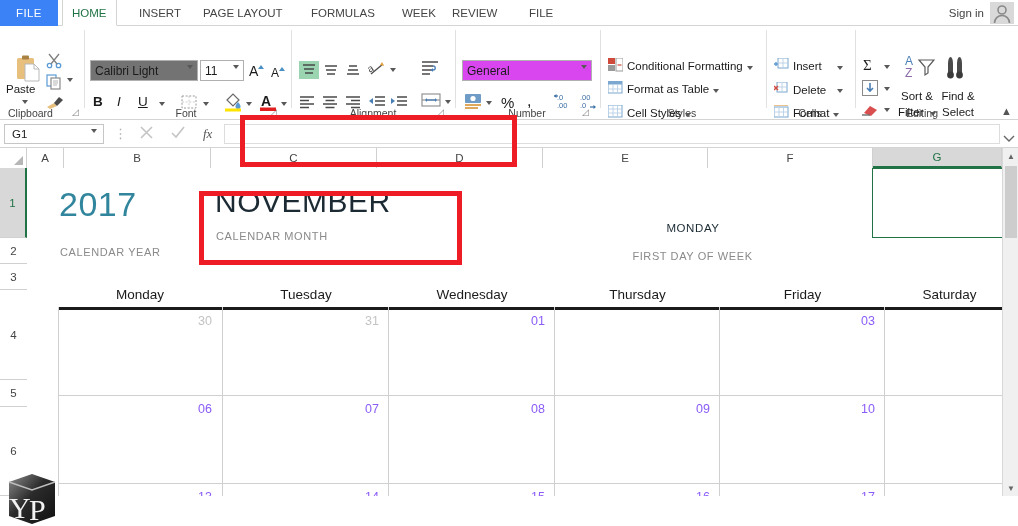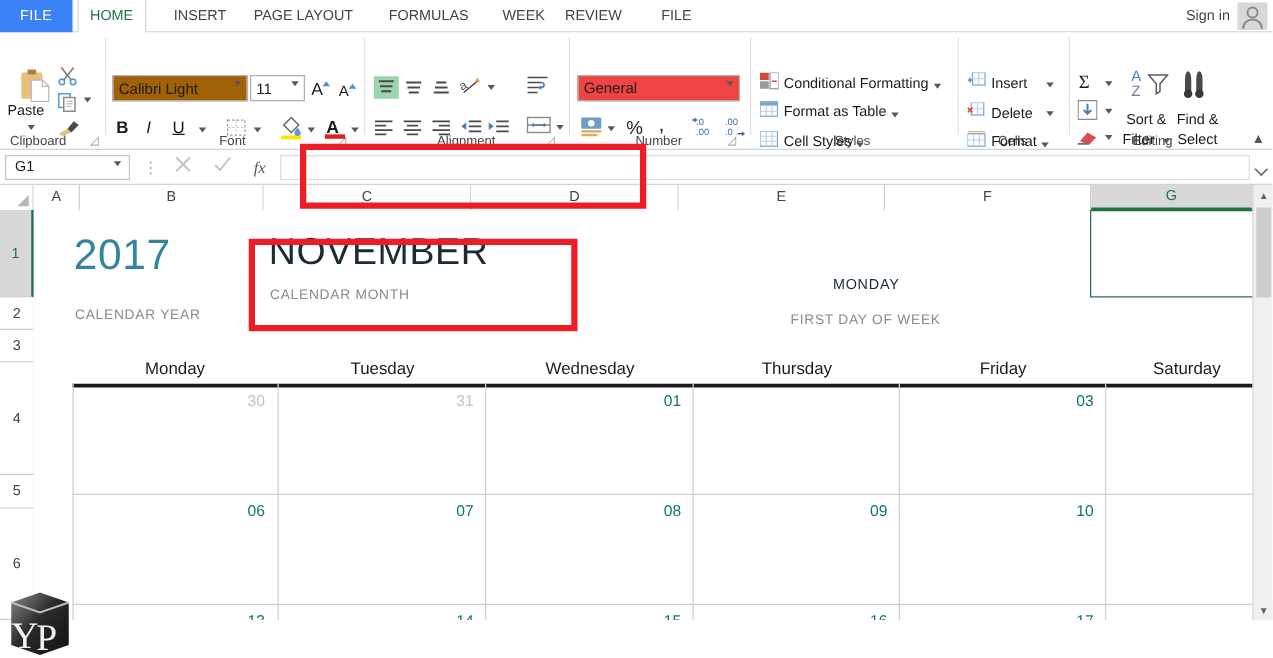--- a/index.html
+++ b/index.html
@@ -66,42 +66,42 @@
 
   
   .paste-clip { position: absolute; left: 14px; top: 28px; width: 26px; height: 26px; }
   .paste-txt { position: absolute; left: 6px; top: 57px; font-size: 11.5px; color: #1b1b1b; }
   .caret { width: 0; height: 0; border-left: 3.5px solid transparent;
            border-right: 3.5px solid transparent; border-top: 4px solid #585858; }
 
   
   .fontbox {
     position: absolute; left: 90px; top: 34px; width: 108px; height: 21px;
-    border: 1px solid #b0b0b0; background: #a16207;
+    border: 1px solid #b0b0b0; background: #737373;
     font-size: 12px; color: #1b1b1b; padding: 2px 4px;
     display: flex; align-items: center;
   }
   .sizebox {
     position: absolute; left: 200px; top: 34px; width: 44px; height: 21px;
     border: 1px solid #b0b0b0; background: #fff;
     font-size: 12px; color: #1b1b1b; padding: 2px 4px;
     display: flex; align-items: center;
   }
   .cbcaret { position: absolute; right: 4px; top: 8px; }
   .styleBtn { position: absolute; font-size: 13.5px; color: #1b1b1b; }
 
   
   .algn-on { background: #9ad4b0; }
 
   
   .numbox {
     position: absolute; left: 462px; top: 34px; width: 130px; height: 21px;
-    border: 1px solid #b0b0b0; background: #ef4444;
+    border: 1px solid #b0b0b0; background: #d946ef;
     font-size: 12px; color: #1b1b1b; padding: 2px 4px;
-    display: flex; align-items: flex-start;
+    display: flex; align-items: center;
   }
 
   .menuitem {
     position: absolute; display: flex; align-items: center; gap: 4px;
     font-size: 11.5px; color: #1b1b1b; white-space: nowrap;
   }
   .collapse-ribbon { position: absolute; right: 6px; bottom: 2px; color:#555; font-size:11px; }
 
   
   .fbar {
@@ -175,21 +175,21 @@
   .cal-caption { position: absolute; font-size: 11px; color: #8a8a8a; letter-spacing: .6px; }
   .cal-month {
     position: absolute; font-size: 30px; color: #1b2a33;
     letter-spacing: .5px; font-weight: 300;
   }
   .cal-fdw { position: absolute; font-size: 11.5px; color: #1b2a33; letter-spacing: .6px; }
   .dayname {
     position: absolute; font-size: 13.5px; color: #1b1b1b; text-align: center;
   }
   .daybar { position: absolute; height: 3px; background: #1b1b1b; }
-  .daynum { position: absolute; font-size: 12.5px; color: #0f766e; text-align: right; }
+  .daynum { position: absolute; font-size: 12.5px; color: #8b5cf6; text-align: right; }
   .daynum.muted { color: #c3c3c3; }
   .cellline { position: absolute; background: #d0d0d0; }
 
   
   .selbox {
     position: absolute; border: 1.5px solid #217346; background: transparent;
     pointer-events: none;
   }
 
   

